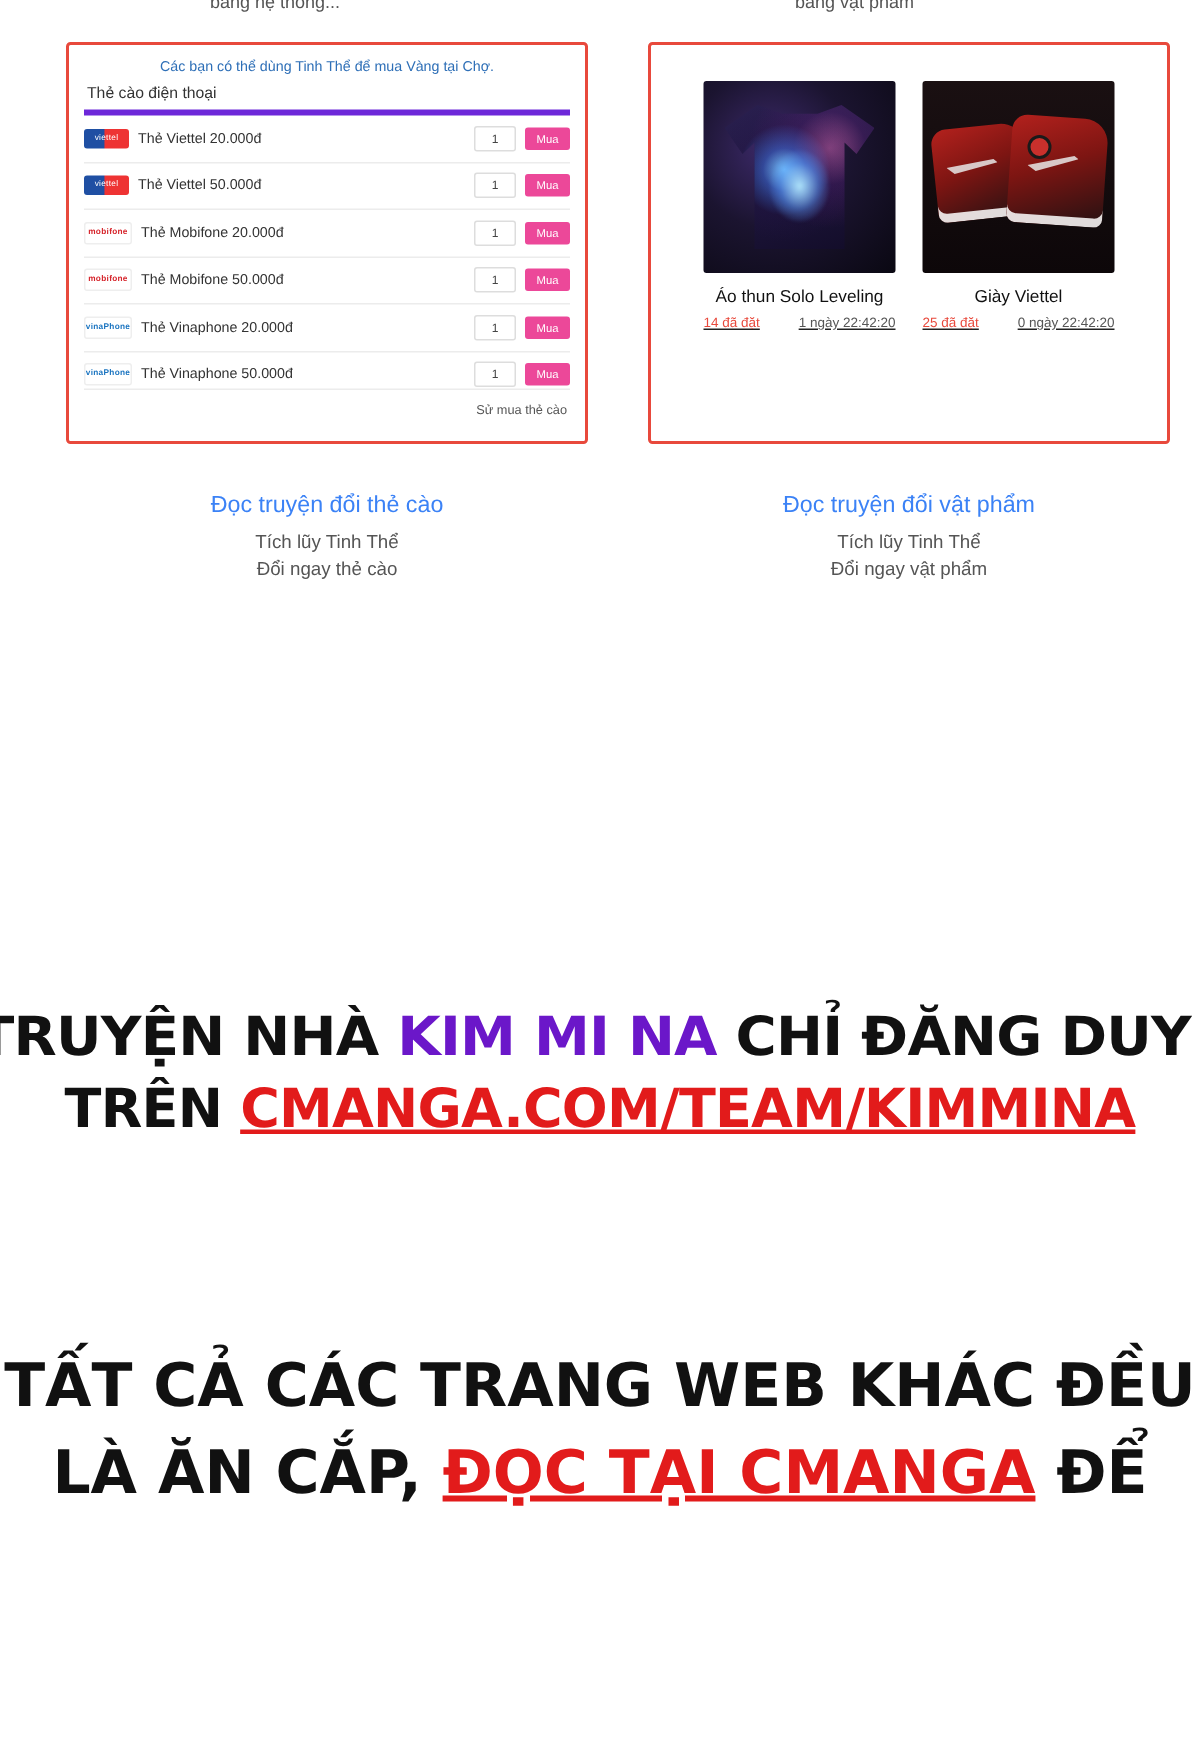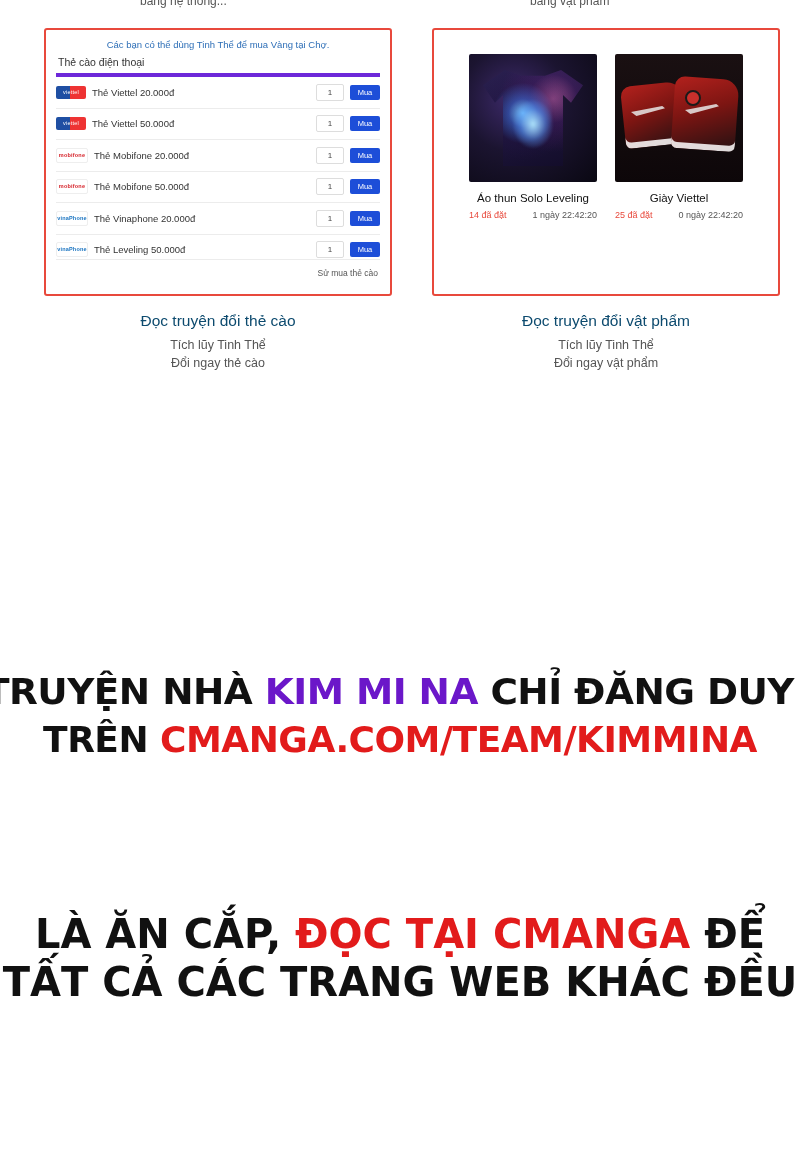--- a/index.html
+++ b/index.html
@@ -109,21 +109,21 @@
     font-size: 8px;
     line-height: 15px;
     text-align: center;
     color: #444;
     margin-right: 6px;
     background: #fff;
   }
   .cc-buy {
     width: 30px;
     height: 15px;
-    background: #1d4ed8;
+    background: #ec4899;
     color: #fff;
     font-size: 7.5px;
     line-height: 15px;
     text-align: center;
     border-radius: 2px;
   }
   .cc-foot {
     position: absolute;
     right: 12px;
     bottom: 16px;
@@ -206,30 +206,31 @@
   .thumb-caption {
     font-size: 11.5px;
     color: #111;
     margin-top: 10px;
   }
   .thumb-meta {
     display: flex;
     justify-content: space-between;
     font-size: 9px;
     margin-top: 6px;
+    text-decoration: underline;
   }
   .meta-red { color: #e8493c; }
   .meta-grey { color: #555; }
 
   
   .card-title {
     text-align: center;
     font-size: 15.5px;
-    color: #0c4a6e;
-    margin-top: 16px;
+    color: #3b82f6;
+    margin-top: 32px;
   }
   .card-sub {
     text-align: center;
     font-size: 12.5px;
     color: #555;
     margin-top: 6px;
     line-height: 1.45;
   }
 
   
@@ -244,21 +245,21 @@
     font-family: "DejaVu Sans", sans-serif;
     font-weight: bold;
     letter-spacing: -0.5px;
     color: #111;
     line-height: 1.12;
     white-space: nowrap;
   }
   .l1 { font-size: 36px; transform: scaleX(1.04); }
   .l2 { font-size: 36px; margin-top: 8px; }
   .purple { color: #6b17c9; }
-  .red    { color: #e21b1b; }
+  .red    { color: #e21b1b; text-decoration: underline; }
 
   .promo2 {
     position: absolute;
     left: 0;
     top: 900px;
     width: 800px;
     text-align: center;
   }
   .p2-line {
     font-family: "DejaVu Sans", sans-serif;
@@ -317,21 +318,21 @@
 
         <div class="cc-row">
           <span class="cc-logo logo-vinaphone">vinaPhone</span>
           <span class="cc-name">Thẻ Vinaphone 20.000đ</span>
           <span class="cc-qty">1</span>
           <span class="cc-buy">Mua</span>
         </div>
 
         <div class="cc-row">
           <span class="cc-logo logo-vinaphone">vinaPhone</span>
-          <span class="cc-name">Thẻ Leveling 50.000đ</span>
+          <span class="cc-name">Thẻ Vinaphone 50.000đ</span>
           <span class="cc-qty">1</span>
           <span class="cc-buy">Mua</span>
         </div>
 
       </div>
       <div class="cc-sep"></div>
       <div class="cc-foot">Sử mua thẻ cào</div>
     </div>
     <div class="card-title">Đọc truyện đổi thẻ cào</div>
     <div class="card-sub">
@@ -385,17 +386,17 @@
 <div class="promo">
   <div class="promo-line l1">
     <span>TRUYỆN NHÀ </span><span class="purple">KIM MI NA</span><span> CHỈ ĐĂNG DUY NHẤT</span>
   </div>
   <div class="promo-line l2">
     <span>TRÊN </span><span class="red">CMANGA.COM/TEAM/KIMMINA</span>
   </div>
 </div>
 
 <div class="promo2">
+  <div class="p2-line p2a">TẤT CẢ CÁC TRANG WEB KHÁC ĐỀU</div>
   <div class="p2-line p2b">
     <span>LÀ ĂN CẮP, </span><span class="red">ĐỌC TẠI CMANGA</span><span> ĐỂ</span>
   </div>
-  <div class="p2-line p2a">TẤT CẢ CÁC TRANG WEB KHÁC ĐỀU</div>
 </div>
 
 </body></html>

